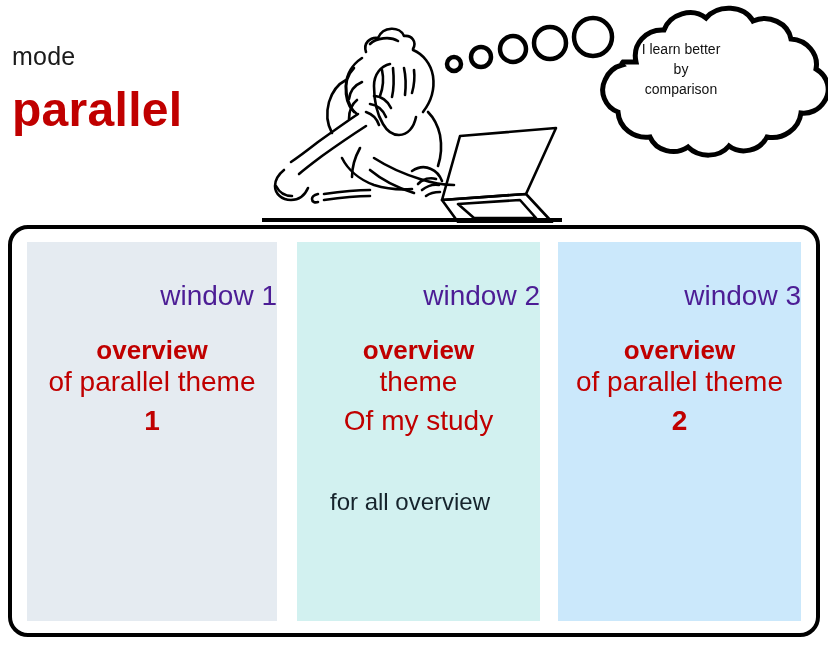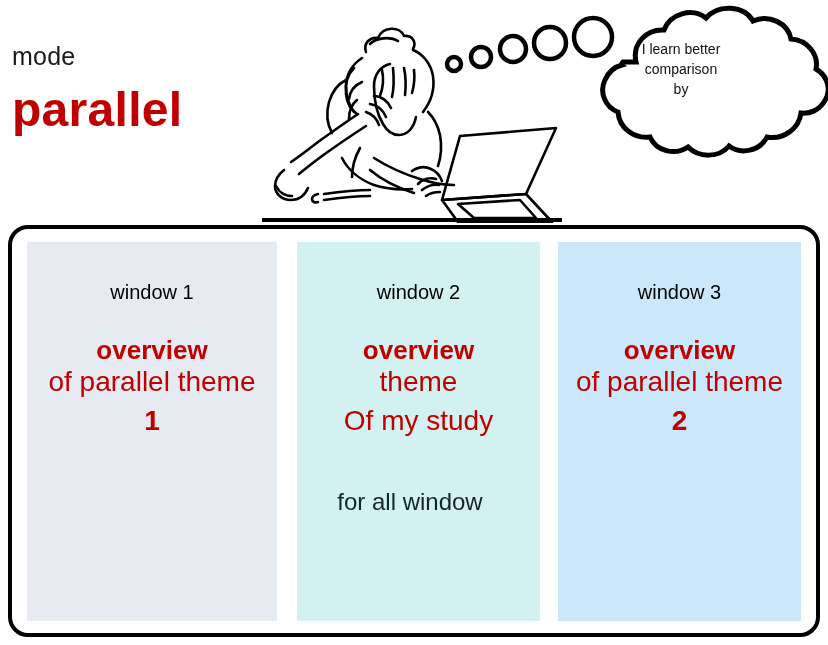--- a/index.html
+++ b/index.html
@@ -86,23 +86,23 @@
   }
   #panel-1 { left: 27px;  width: 250px; background: #e5ebf1; }
   #panel-2 { left: 297px; width: 243px; background: #d2f1f0; }
   #panel-3 { left: 558px; width: 243px; background: #cbe8fb; }
 
   .window-title {
     position: absolute;
     top: 40px;
     left: 0;
     width: 100%;
-    text-align: center;
-    font-size: 20px;
-    color: #000000;
+    text-align: right;
+    font-size: 28px;
+    color: #4c1d95;
     line-height: 1;
   }
 
   .overview-block {
     position: absolute;
     top: 95px;
     left: -14px;
     width: calc(100% + 28px);
     text-align: center;
     color: #c00000;
@@ -202,22 +202,22 @@
     <circle cx="153" cy="33" r="19"></circle>
 
     <path d="M196 58c-4-18 10-33 28-32 6-16 28-23 42-12 12-14 38-13 47 3
              16-7 35 2 38 18 16 1 28 15 25 30 12 7 16 22 8 33-5 8-14 12-23 11
              -2 16-18 27-34 24-7 14-26 18-38 9-10 12-30 12-41 1-13 9-32 4-38-10
              -16 2-31-9-32-25-13-5-19-20-13-32 3-7 9-13 17-15-1-1 0-2 1-3z" fill="#ffffff" stroke="#000000" stroke-width="5"></path>
   </svg>
 
   <div id="bubble-text">
     <div>I learn better</div>
+    <div>by</div>
     <div>comparison</div>
-    <div>by</div>
   </div>
 
   <div id="windows-box"></div>
 
   <div class="window-panel" id="panel-1">
     <div class="window-title">window 1</div>
     <div class="overview-block">
       <div class="overview-word">overview</div>
       <div class="overview-sub">
         <div>of parallel theme</div>
@@ -242,16 +242,16 @@
     <div class="overview-block">
       <div class="overview-word">overview</div>
       <div class="overview-sub">
         <div>of parallel theme</div>
         <div class="num">2</div>
       </div>
     </div>
   </div>
 
   <div id="caption">
-    <div>for all window</div>
+    <div>for all overview</div>
   </div>
 
 </div>
 
 </body></html>

